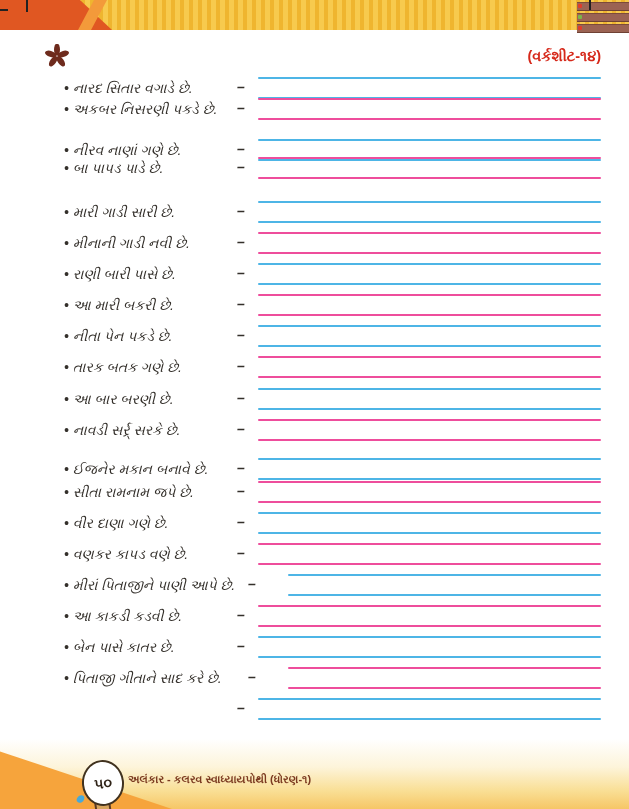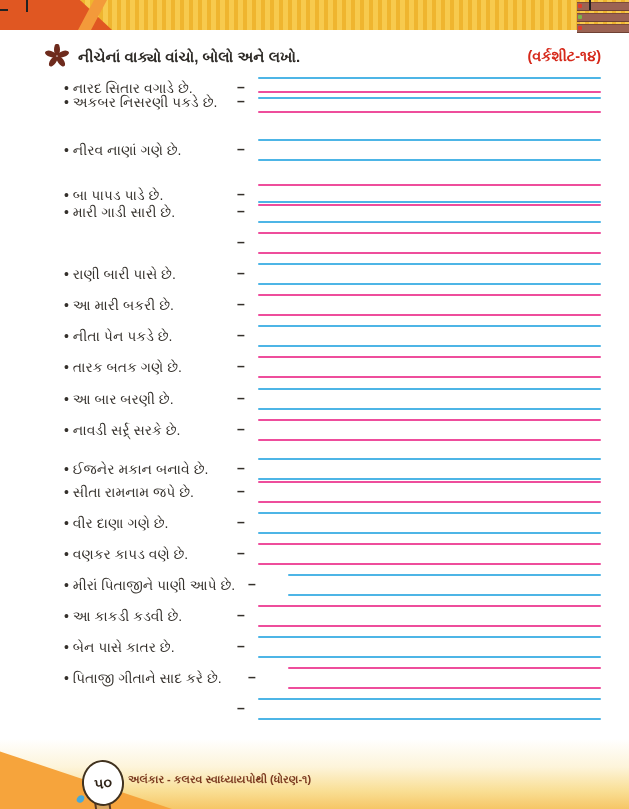--- a/index.html
+++ b/index.html
@@ -25,21 +25,21 @@
 
   
   .header{position:absolute;top:44px;left:0;right:0;height:28px;}
   .star{position:absolute;left:45px;top:0px;width:24px;height:24px;}
   .instruction{position:absolute;left:78px;top:4px;font-weight:bold;font-size:15px;
     color:#2e2b27;white-space:nowrap;}
   .worksheet-label{position:absolute;right:28px;top:4px;font-weight:bold;font-size:14.5px;
     color:#d6281a;white-space:nowrap;}
 
   
-  #rows{position:absolute;left:0;top:0;width:620px;height:740px;}
+  #rows{position:absolute;left:0;top:0;width:620px;height:740px;font-style:italic;}
   .srow{position:absolute;left:0;width:629px;height:31px;}
   .stext{position:absolute;left:64px;top:3px;font-size:14px;color:#34302b;
     white-space:nowrap;line-height:17px;}
   .sdash{position:absolute;top:2px;font-size:14px;color:#34302b;font-weight:bold;}
   .slines{position:absolute;right:28px;top:0;height:23px;}
   .sline{position:absolute;left:0;right:0;height:2px;border-radius:1px;}
 
   
   .bottom-band{position:absolute;left:0;top:739px;width:629px;height:70px;
     background:linear-gradient(180deg,#ffffff 0%,#fdf4da 40%,#f9de93 75%,#f6c666 100%);}
@@ -90,66 +90,66 @@
       <svg width="24" height="24" viewBox="0 0 24 24">
         <g fill="#6e2b1d">
           <ellipse cx="12" cy="5.5" rx="3" ry="6" transform="rotate(0 12 12)"></ellipse>
           <ellipse cx="12" cy="5.5" rx="3" ry="6" transform="rotate(72 12 12)"></ellipse>
           <ellipse cx="12" cy="5.5" rx="3" ry="6" transform="rotate(144 12 12)"></ellipse>
           <ellipse cx="12" cy="5.5" rx="3" ry="6" transform="rotate(216 12 12)"></ellipse>
           <ellipse cx="12" cy="5.5" rx="3" ry="6" transform="rotate(288 12 12)"></ellipse>
         </g>
       </svg>
     </span>
-    <span class="instruction">નીચેનાં વાક્યો વાંચો, બોલો અને લખો.</span>
     <span class="worksheet-label">(વર્કશીટ-૧૪)</span>
   </div>
 
   <div id="rows">
       <div class="srow" style="top: 77px;">
         <span class="stext">• નારદ સિતાર વગાડે છે.</span>
         <span class="sdash" style="left: 237px;">–</span>
         <div class="slines" style="left: 258px;">
           <div class="sline" style="top: 0px; background: rgb(77, 181, 230);"></div>
           <div class="sline" style="top: 20px; background: rgb(77, 181, 230);"></div>
         </div>
       </div>
-      <div class="srow" style="top: 91px; text-align: right;">
+      <div class="srow" style="top: 98px; text-align: right;">
         <span class="stext">• અકબર નિસરણી પકડે છે.</span>
         <span class="sdash" style="left: 237px;">–</span>
         <div class="slines" style="left: 258px;">
           <div class="sline" style="top: 0px; background: rgb(238, 77, 156);"></div>
           <div class="sline" style="top: 20px; background: rgb(238, 77, 156);"></div>
         </div>
       </div>
       <div class="srow" style="top: 139.1px;">
         <span class="stext">• નીરવ નાણાં ગણે છે.</span>
         <span class="sdash" style="left: 237px;">–</span>
         <div class="slines" style="left: 258px;">
           <div class="sline" style="top: 0px; background: rgb(77, 181, 230);"></div>
           <div class="sline" style="top: 20px; background: rgb(77, 181, 230);"></div>
         </div>
       </div>
-      <div class="srow" style="top: 184px;">
+      <div class="srow" style="top: 157px;">
         <span class="stext">• બા પાપડ પાડે છે.</span>
         <span class="sdash" style="left: 237px;">–</span>
         <div class="slines" style="left: 258px;">
           <div class="sline" style="top: 0px; background: rgb(238, 77, 156);"></div>
           <div class="sline" style="top: 20px; background: rgb(238, 77, 156);"></div>
         </div>
       </div>
       <div class="srow" style="top: 201.2px;">
         <span class="stext">• મારી ગાડી સારી છે.</span>
         <span class="sdash" style="left: 237px;">–</span>
         <div class="slines" style="left: 258px;">
           <div class="sline" style="top: 0px; background: rgb(77, 181, 230);"></div>
           <div class="sline" style="top: 20px; background: rgb(77, 181, 230);"></div>
         </div>
       </div>
       <div class="srow" style="top: 232.25px;">
+        <span class="stext">• મીનાની ગાડી નવી છે.</span>
         <span class="sdash" style="left: 237px;">–</span>
         <div class="slines" style="left: 258px;">
           <div class="sline" style="top: 0px; background: rgb(238, 77, 156);"></div>
           <div class="sline" style="top: 20px; background: rgb(238, 77, 156);"></div>
         </div>
       </div>
       <div class="srow" style="top: 263.3px;">
         <span class="stext">• રાણી બારી પાસે છે.</span>
         <span class="sdash" style="left: 237px;">–</span>
         <div class="slines" style="left: 258px;">

